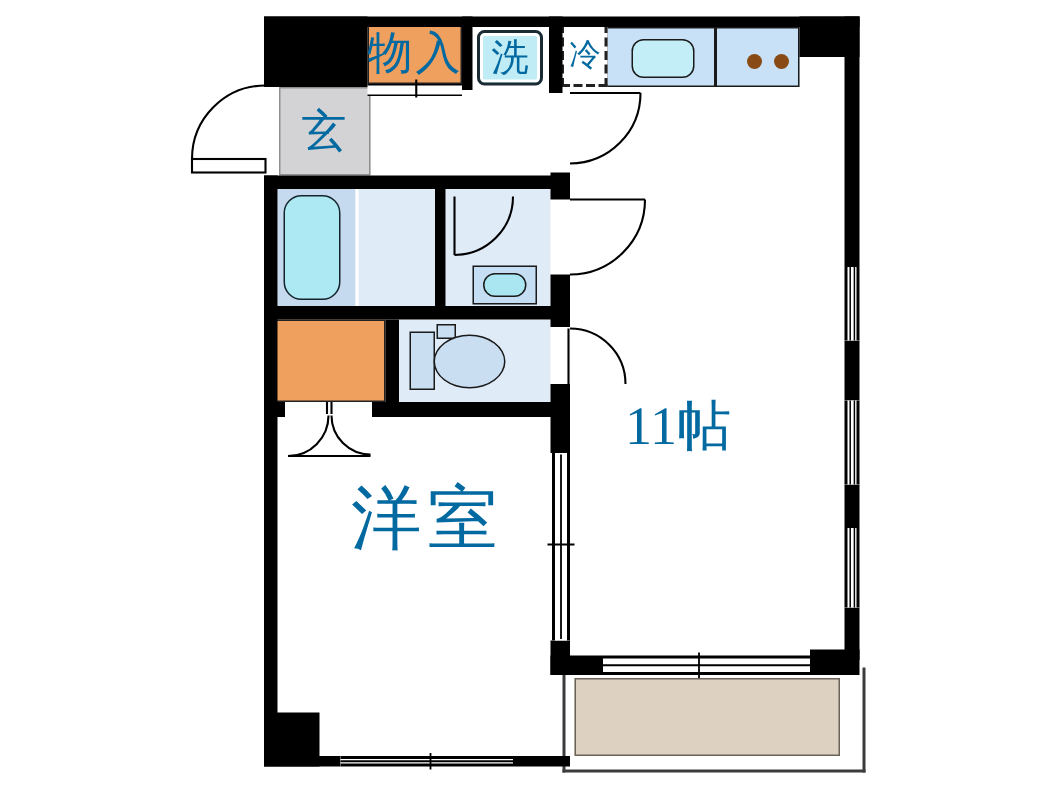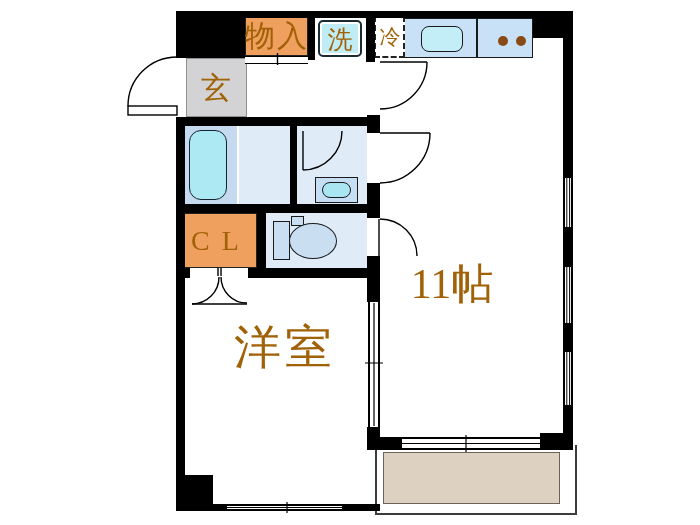--- a/index.html
+++ b/index.html
@@ -1,20 +1,20 @@
 <!DOCTYPE html>
 <html><head>
 <meta charset="utf-8">
 <style>
   html,body{margin:0;padding:0;background:#fff;}
   .plan{position:relative;width:700px;height:525px;background:#ffffff;overflow:hidden;
         font-family:"Liberation Serif","DejaVu Serif",serif;color:#111;}
   .wall{position:absolute;background:#000;}
   .room{position:absolute;}
-  .lbl{position:absolute;transform:translate(-50%,-50%);white-space:nowrap;color:#a16207;line-height:1;}
+  .lbl{position:absolute;transform:translate(-50%,-50%);white-space:nowrap;color:#0369a1;line-height:1;}
   .vwin{position:absolute;background:#fff;border-left:2px solid #000;border-right:2px solid #000;box-sizing:border-box;}
   .hwin{position:absolute;background:#fff;border-top:2px solid #000;border-bottom:2px solid #000;box-sizing:border-box;}
   svg.overlay{position:absolute;left:0;top:0;z-index:40;}
   .z10{z-index:10}.z20{z-index:20}.z30{z-index:30}.z50{z-index:50}
 </style>
 </head>
 <body>
 
 <div class="plan">
 
@@ -122,16 +122,15 @@
       <path d="M566.8,178 V227 M569.6,178 V227" stroke-width="1"></path>
       <path d="M566.8,267 V323 M569.6,267 V323" stroke-width="1"></path>
       <path d="M566.8,352 V405 M569.6,352 V405" stroke-width="1"></path>
     </g>
   </svg>
 
   <div class="lbl z50" style="left:277px;top:36px;font-size:30px;letter-spacing:2px;">物入</div>
   <div class="lbl z50" style="left:340px;top:39px;font-size:25px;">洗</div>
   <div class="lbl z50" style="left:390px;top:37px;font-size:21px;">冷</div>
   <div class="lbl z50" style="left:216px;top:88px;font-size:30px;">玄</div>
-  <div class="lbl z50" style="left:221px;top:241px;font-size:28px;letter-spacing:12px;">CL</div>
-  <div class="lbl z50" style="left:452px;top:284px;font-size:42px;">11帖</div>
+  <div class="lbl z50" style="left:452px;top:284px;font-size:36px;">11帖</div>
   <div class="lbl z50" style="left:285px;top:347px;font-size:47px;letter-spacing:4px;">洋室</div>
 </div>
 
 </body></html>

